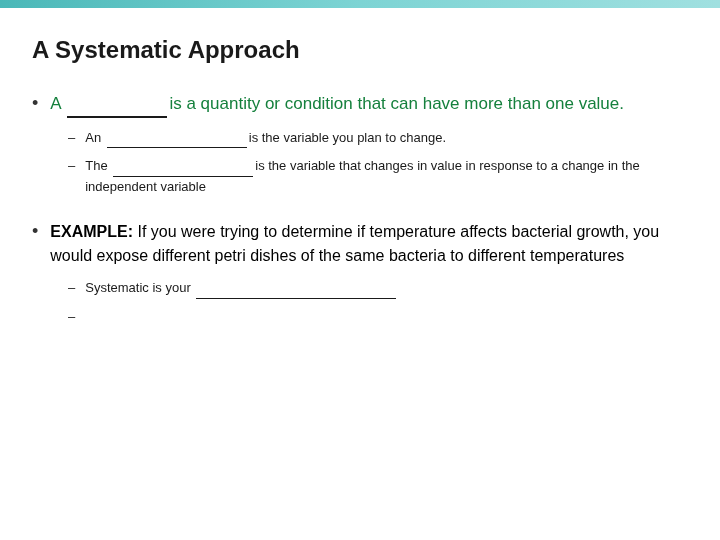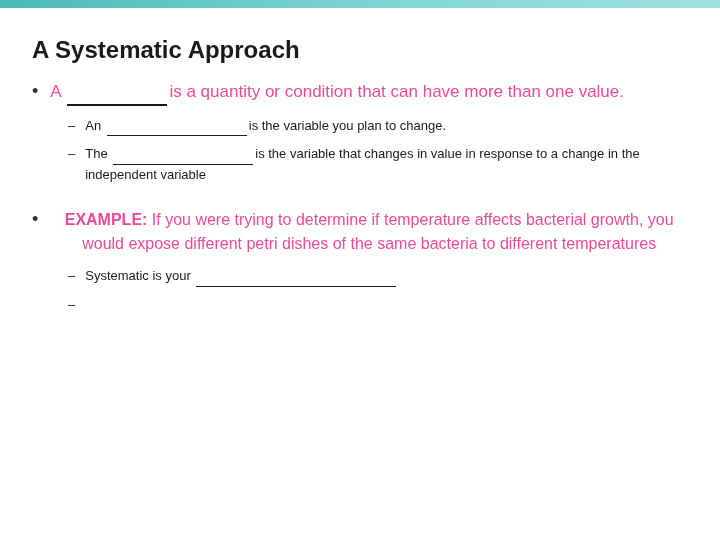--- a/index.html
+++ b/index.html
@@ -24,21 +24,21 @@
     }
 
     .content-area {
       padding: 28px 32px 20px 32px;
     }
 
     .page-title {
       font-size: 24px;
       font-weight: bold;
       color: #1a1a1a;
-      margin-bottom: 16px;
+      margin-bottom: 28px;
     }
 
     .bullet-section {
       margin-bottom: 24px;
     }
 
     .bullet-row {
       display: flex;
       align-items: flex-start;
       margin-bottom: 10px;
@@ -47,21 +47,21 @@
     .bullet-dot {
       font-size: 18px;
       color: #333;
       margin-right: 12px;
       margin-top: 1px;
       flex-shrink: 0;
     }
 
     .bullet-text {
       font-size: 17px;
-      color: #ec4899;
+      color: #15803d;
       line-height: 1.4;
     }
 
     .bullet-text .blank {
       display: inline-block;
       border-bottom: 2px solid #1a1a1a;
       min-width: 100px;
       margin: 0 2px;
     }
 
@@ -94,23 +94,22 @@
 
     .sub-text .blank-long {
       display: inline-block;
       border-bottom: 1.5px solid #1a1a1a;
       min-width: 200px;
       margin: 0 2px;
     }
 
     .example-text {
       font-size: 16px;
-      color: #ec4899;
+      color: #000000;
       line-height: 1.5;
-      text-align: center;
     }
 
     .example-text strong {
       font-weight: bold;
     }
   </style>
 </head>
 <body>
 
 <div class="top-bar"></div>

